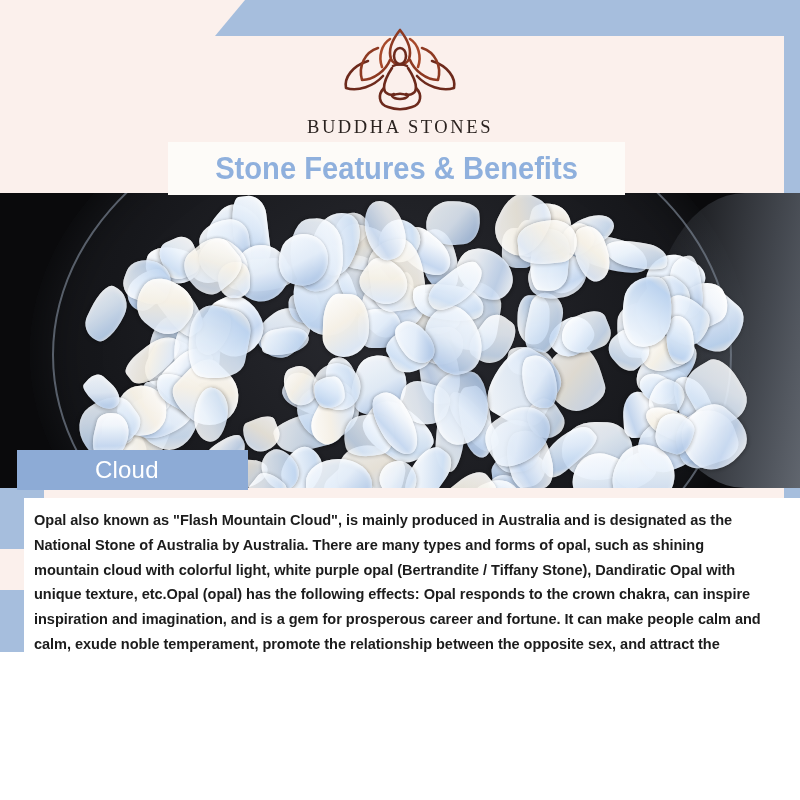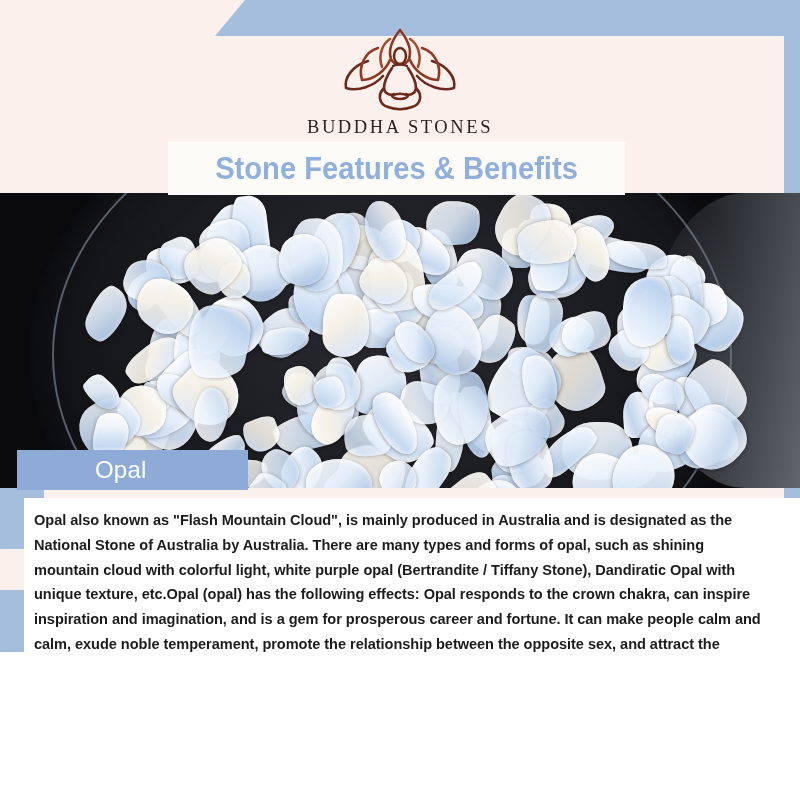--- a/index.html
+++ b/index.html
@@ -410,21 +410,21 @@
         <div class="st" style="left: 135.7px; top: 87.1px; width: 56.5px; height: 50.9px; background: linear-gradient(145deg, rgb(255, 255, 255) 0%, rgb(246, 241, 230) 45%, rgb(223, 233, 246) 80%, rgb(255, 255, 255) 100%); border-radius: 68.7574% 49.2535% 51.945% 50.0213% / 50.0213% 51.945% 49.2535% 68.7574%; transform: rotate(39deg); opacity: 0.95;"></div>
         <div class="st" style="left: 187.9px; top: 46.1px; width: 48.9px; height: 54.1px; background: linear-gradient(145deg, rgb(255, 255, 255) 0%, rgb(246, 241, 230) 45%, rgb(223, 233, 246) 80%, rgb(255, 255, 255) 100%); border-radius: 33.1741% 30.8263% 46.7076% 45.6353% / 45.6353% 46.7076% 30.8263% 33.1741%; transform: rotate(51deg); opacity: 0.86;"></div>
         <div class="st" style="left: 399.7px; top: 125.6px; width: 29.5px; height: 47.3px; background: linear-gradient(135deg, rgb(249, 252, 255) 0%, rgb(227, 237, 249) 50%, rgb(174, 198, 230) 85%, rgb(247, 241, 230) 100%); border-radius: 42.0778% 46.0978% 47.8347% 56.958% / 56.958% 47.8347% 46.0978% 42.0778%; transform: rotate(-40deg); opacity: 0.99;"></div>
       </div>
   </div>
 
   <div class="deco-left-band"></div>
   <div class="deco-left-band2"></div>
 
   <div class="opal-band">
-    <span class="opal-text">Opal</span>
+    <span class="opal-text">Cloud</span>
   </div>
 
   <div class="content">
     <p class="body-text">Opal also known as "Flash Mountain Cloud", is mainly produced in Australia and is designated as the National Stone of Australia by Australia. There are many types and forms of opal, such as shining mountain cloud with colorful light, white purple opal (Bertrandite / Tiffany Stone), Dandiratic Opal with unique texture, etc.Opal (opal) has the following effects: Opal responds to the crown chakra, can inspire inspiration and imagination, and is a gem for prosperous career and fortune. It can make people calm and calm, exude noble temperament, promote the relationship between the opposite sex, and attract the feeling of love and romance. In addition, opal has a beautifying effect.</p>
   </div>
 
   <div class="deco-bottom-left-tab"></div>
   <div class="deco-bottom-band"></div>
 </div>
 

